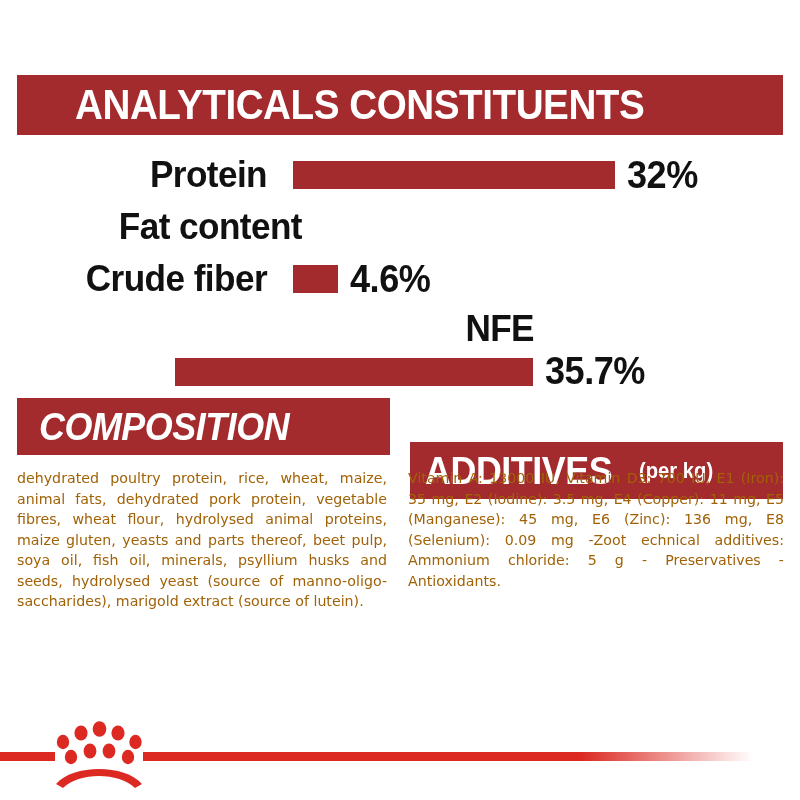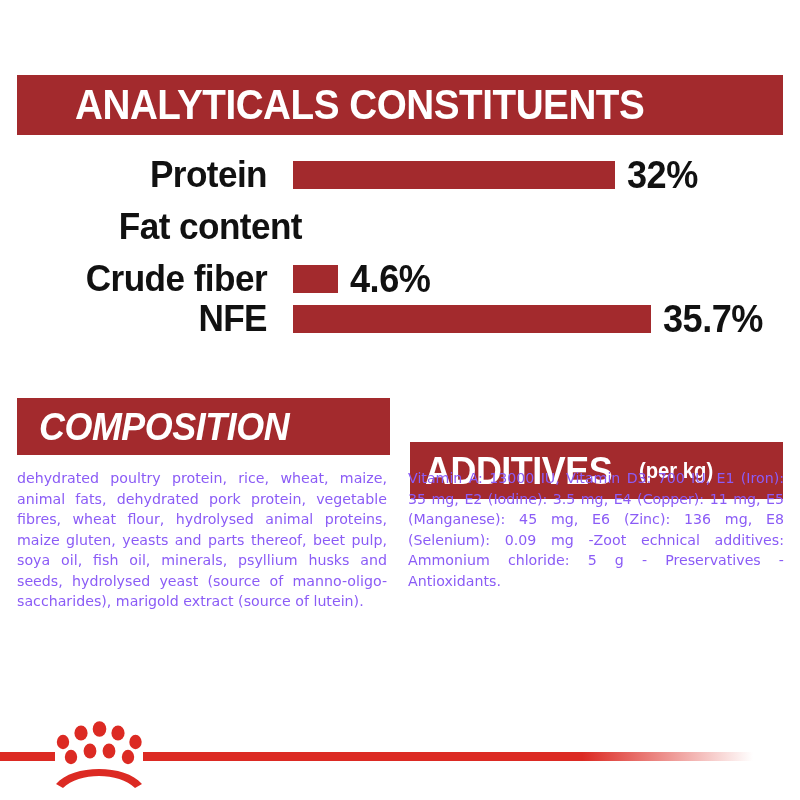--- a/index.html
+++ b/index.html
@@ -134,21 +134,21 @@
     transform: scaleX(0.95);
     transform-origin: left center;
   }
 
   
   .body-text {
     position: absolute;
     font-family: "DejaVu Sans", sans-serif;
     font-size: 14.2px;
     line-height: 20.5px;
-    color: #8b5cf6;
+    color: #a16207;
     text-align: justify;
     text-justify: inter-word;
   }
   #composition-text {
     left: 17px;
     top: 468px;
     width: 370px;
   }
   #additives-text {
     left: 408px;
@@ -212,21 +212,21 @@
     </div>
 
     <div class="bar-row" style="top:104px;">
       <div class="bar-label">Crude fiber</div>
       <div class="bar-track">
         <div class="bar-fill" id="bar-2" style="width: 45px;"></div>
         <div class="bar-value">4.6%</div>
       </div>
     </div>
 
-    <div class="bar-row" style="top:144px;">
+    <div class="bar-row" style="top:156px;flex-direction:column;">
       <div class="bar-label">NFE</div>
       <div class="bar-track">
         <div class="bar-fill" id="bar-3" style="width: 358px;"></div>
         <div class="bar-value">35.7%</div>
       </div>
     </div>
 
   </div>
 
   <div class="banner" id="composition-banner">

